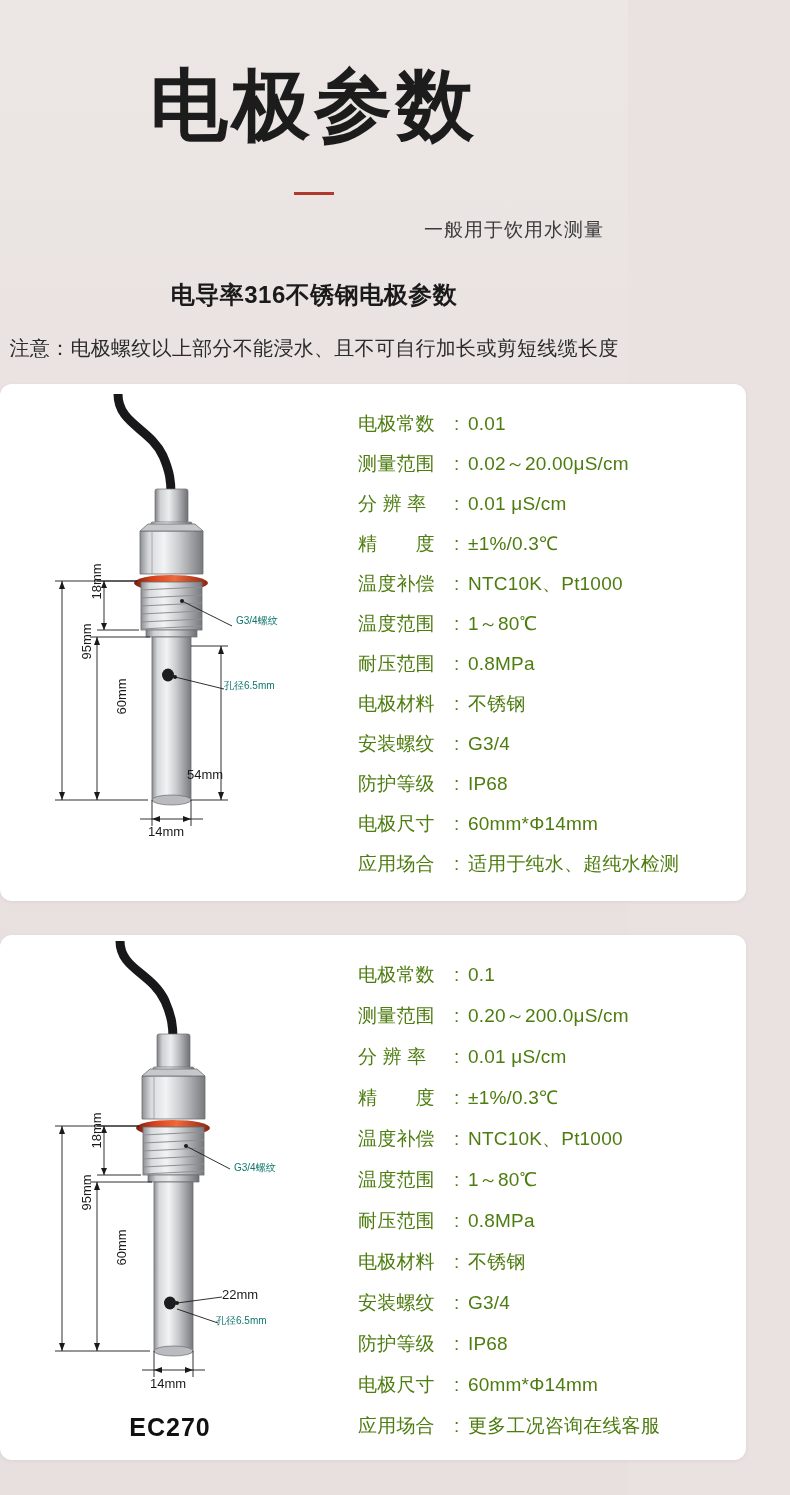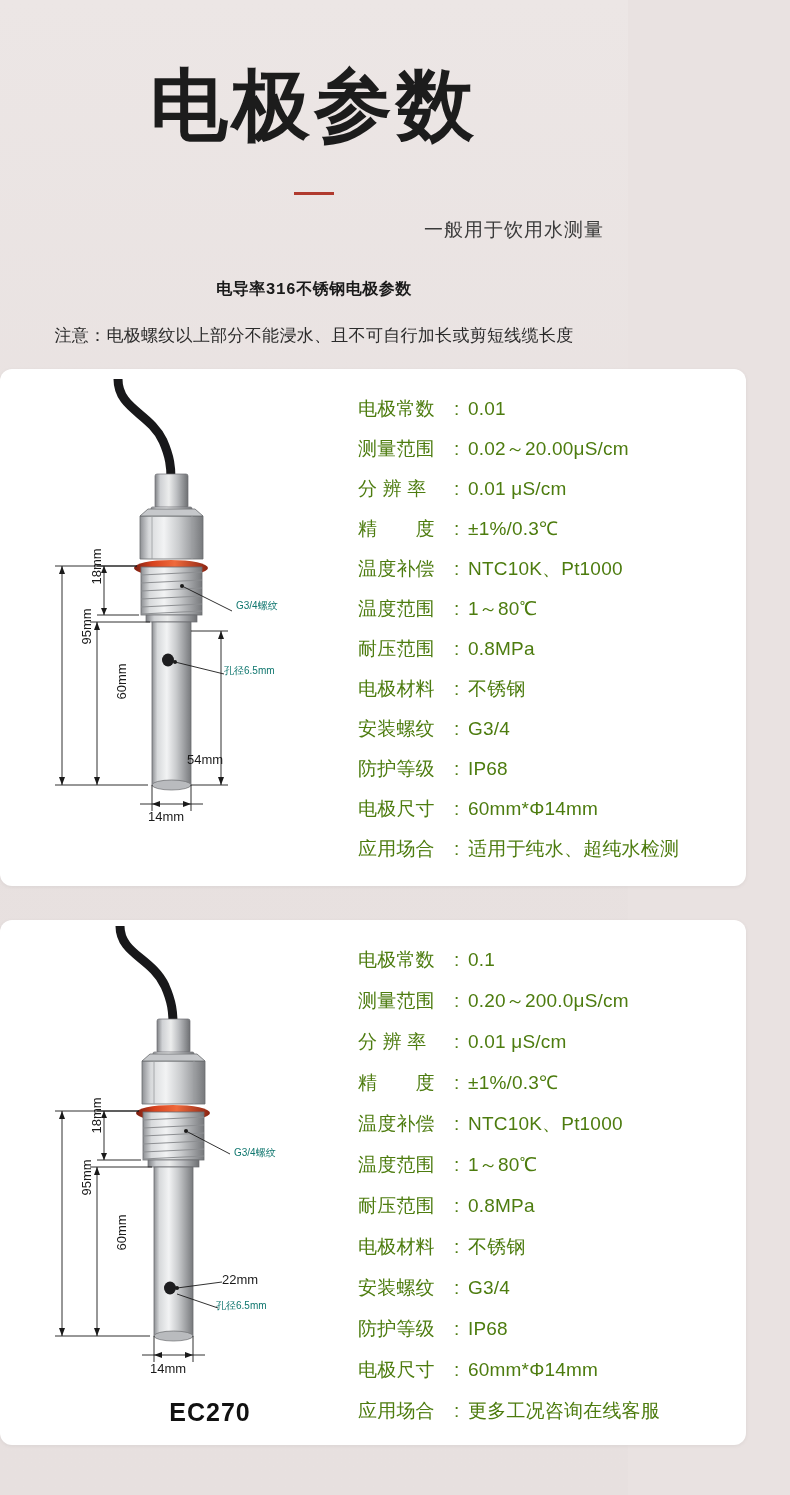--- a/index.html
+++ b/index.html
@@ -42,30 +42,29 @@
   .subtitle-right {
     text-align: right;
     padding-right: 24px;
     margin-top: 22px;
     font-size: 19px;
     color: #3a3a3a;
     letter-spacing: 1px;
   }
   .section-title {
     text-align: center;
-    font-size: 16px;
+    font-size: 24px;
     font-weight: bold;
     margin-top: 36px;
     color: #1a1a1a;
     letter-spacing: 0.5px;
-    font-family: Liberation Mono, monospace;
   }
   .notice {
     text-align: center;
-    font-size: 17px;
+    font-size: 20px;
     margin-top: 24px;
     color: #2b2b2b;
     letter-spacing: 0.3px;
   }
 
   
   .card {
     position: relative;
     margin: 22px auto 0 auto;
     width: 746px;
@@ -114,21 +113,21 @@
     position: absolute;
     left: 0;
     width: 340px;
     text-align: center;
     font-size: 25px;
     font-weight: bold;
     letter-spacing: 1px;
     color: #111;
   }
   .card-1 .model-name { bottom: 24px; }
-  .card-2 .model-name { bottom: 18px; margin-left: 40px; }
+  .card-2 .model-name { bottom: 18px; }
 
   .dim-text {
     position: absolute;
     font-size: 13px;
     color: #1a1a1a;
     white-space: nowrap;
     font-family: "Liberation Sans", sans-serif;
   }
   .dim-text.vert {
     transform: rotate(-90deg);

